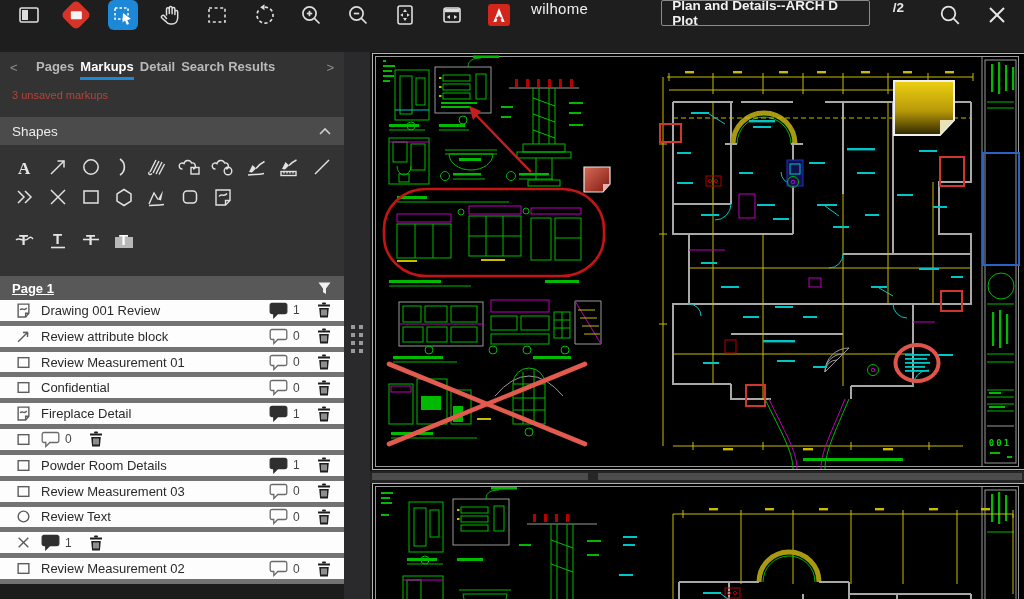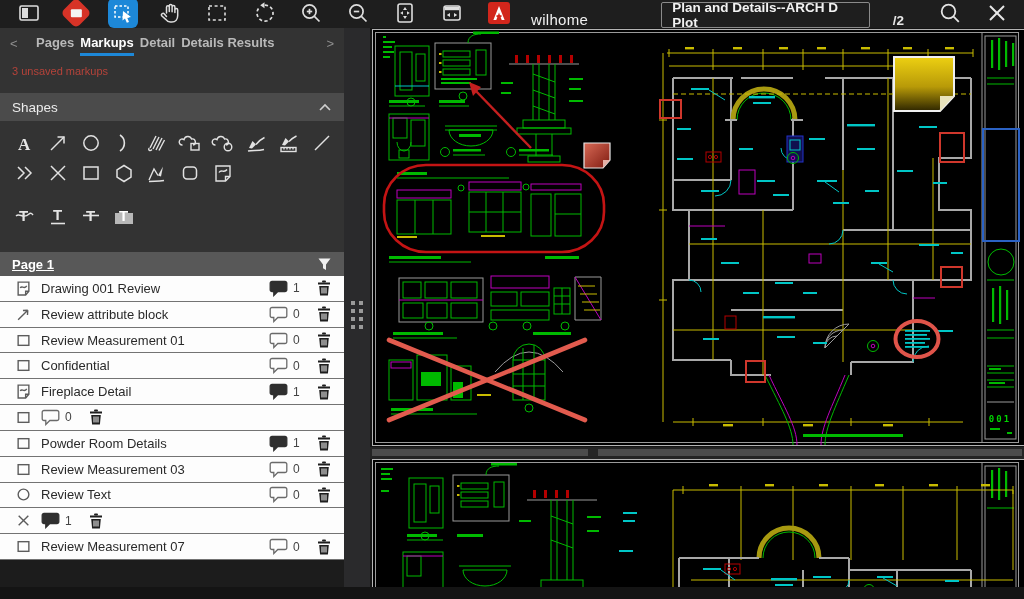--- a/index.html
+++ b/index.html
@@ -1,20 +1,20 @@
 <!DOCTYPE html>
 <html><head>
 <meta charset="utf-8">
 <style>
   * { box-sizing: border-box; margin: 0; padding: 0; }
   html,body { width:1024px; height:599px; overflow:hidden; background:#141414;
     font-family:"Liberation Sans", sans-serif; }
 
   
-  .topbar { height:28px; background:#1e1e1e; display:flex; align-items:flex-end;
+  .topbar { height:52px; background:#1e1e1e; display:flex; align-items:flex-start;
     padding:0 12px 0 14px; gap:17px; }
   .tool { width:30px; height:30px; display:flex; align-items:center; justify-content:center;
     border-radius:6px; flex:0 0 auto; cursor:pointer; }
   .tool svg { display:block; }
   .tool.active { background:#1d88d8; }
   .diamond { width:22px; height:22px; background:#d73327; border-radius:5px;
     transform:rotate(45deg); display:flex; align-items:center; justify-content:center; }
   .diamond .er { width:11px; height:8px; background:#f4f4f4; border-radius:1px; transform:rotate(-45deg); }
   .tb-title { margin-left:auto; color:#f0f0f0; font-size:15px; letter-spacing:.3px; }
   .pagebox { margin-left:56px; border:1px solid #8a8a8a; border-radius:2px; height:26px;
@@ -44,21 +44,21 @@
     display:flex; align-items:center; padding:0 12px; margin-top:7px; cursor:pointer; }
   .sec-head .chev { margin-left:auto; }
   .icon-grid { display:flex; flex-wrap:wrap; padding:7px 6px 6px 8px; }
   .sicon { width:33px; height:30px; display:flex; align-items:center; justify-content:center; cursor:pointer; }
   .sicon svg { display:block; }
   .page-head { height:24px; background:#585858; color:#ffffff; font-weight:bold; font-size:13px;
     display:flex; align-items:center; padding:0 12px; margin-top:9px;text-decoration:underline; }
   .page-head .funnel { margin-left:auto; cursor:pointer; }
   .mlist { height:284px; display:flex; flex-direction:column; background:#ffffff; }
   .mrow { flex:1; display:flex; align-items:center; padding:0 13px 0 16px;
-    border-bottom:1px solid #737373; background:#fdfdfd; cursor:pointer; }
+    border-bottom:5px solid #737373; background:#fdfdfd; cursor:pointer; }
   .mk-type { width:15px; height:15px; margin-right:10px; flex:0 0 auto; }
   .mk-type svg { stroke:#5c5c5c; fill:none; stroke-width:1.3; display:block; }
   .mk-label { font-size:13px; color:#2a2a2a; flex:1; white-space:nowrap; overflow:hidden; }
   .mk-bubble { width:19px; height:17px; margin-right:5px; }
   .mk-count { width:12px; font-size:12px; color:#444; margin-right:12px; }
   .mk-trash { width:14px; height:16px; }
   .side-bottom { flex:1; background:#1c1c1c; }
 
   
   .pagecanvas { position:absolute; left:2px; width:719px; background:#000;
@@ -182,21 +182,21 @@
 
 <div class="main">
 
   <div class="sidebar">
     <div class="tabs">
       <span class="tab-arrow">&lt;</span>
       <div class="tabset" id="tabset">
           <span class="tab">Pages</span>
           <span class="tab active">Markups</span>
           <span class="tab">Detail</span>
-          <span class="tab">Details Results</span>
+          <span class="tab">Search Results</span>
         </div>
       <span class="tab-arrow next">&gt;</span>
     </div>
     <div class="notice">3 unsaved markups</div>
 
     <div class="sec-head">
       <span>Shapes</span>
       <svg class="chev" width="14" height="10" viewBox="0 0 14 10">
           <polyline points="2,8 7,3 12,8" stroke="#cfcfcf" stroke-width="1.6" fill="none"></polyline>
         </svg>
@@ -555,21 +555,21 @@
               <line x1="9" y1="7.5" x2="9" y2="13.5" stroke="#fdfdfd" stroke-width="1"></line>
             </svg></span>
   </div>
 
   <div class="mrow">
     <span class="mk-type">
             <svg width="15" height="15" viewBox="0 0 14 14">
               <rect x="2" y="2.5" width="10" height="9"></rect>
             </svg>
           </span>
-    <span class="mk-label">Review Measurement 07</span>
+    <span class="mk-label">Review Measurement 02</span>
     <span class="mk-bubble"><svg width="19" height="17" viewBox="0 0 19 17">
               <path d="M3,1.5 h13 a1.8,1.8 0 0 1 1.8,1.8 v6.4 a1.8,1.8 0 0 1 -1.8,1.8 h-7.2 l-4,4 v-4 h-1.8 a1.8,1.8 0 0 1 -1.8,-1.8 v-6.4 a1.8,1.8 0 0 1 1.8,-1.8 z" fill="none" stroke="#6a6a6a" stroke-width="1.3"></path>
             </svg></span>
     <span class="mk-count">0</span>
     <span class="mk-trash"><svg width="14" height="16" viewBox="0 0 14 16">
               <rect x="5" y="0.5" width="4" height="2" rx="1" fill="#1e1e1e"></rect>
               <rect x="1" y="2.5" width="12" height="2" fill="#1e1e1e"></rect>
               <path d="M2.2,6 h9.6 l-0.9,9.5 h-7.8 z" fill="#1e1e1e"></path>
               <line x1="5" y1="7.5" x2="5" y2="13.5" stroke="#fdfdfd" stroke-width="1"></line>
               <line x1="7" y1="7.5" x2="7" y2="13.5" stroke="#fdfdfd" stroke-width="1"></line>

